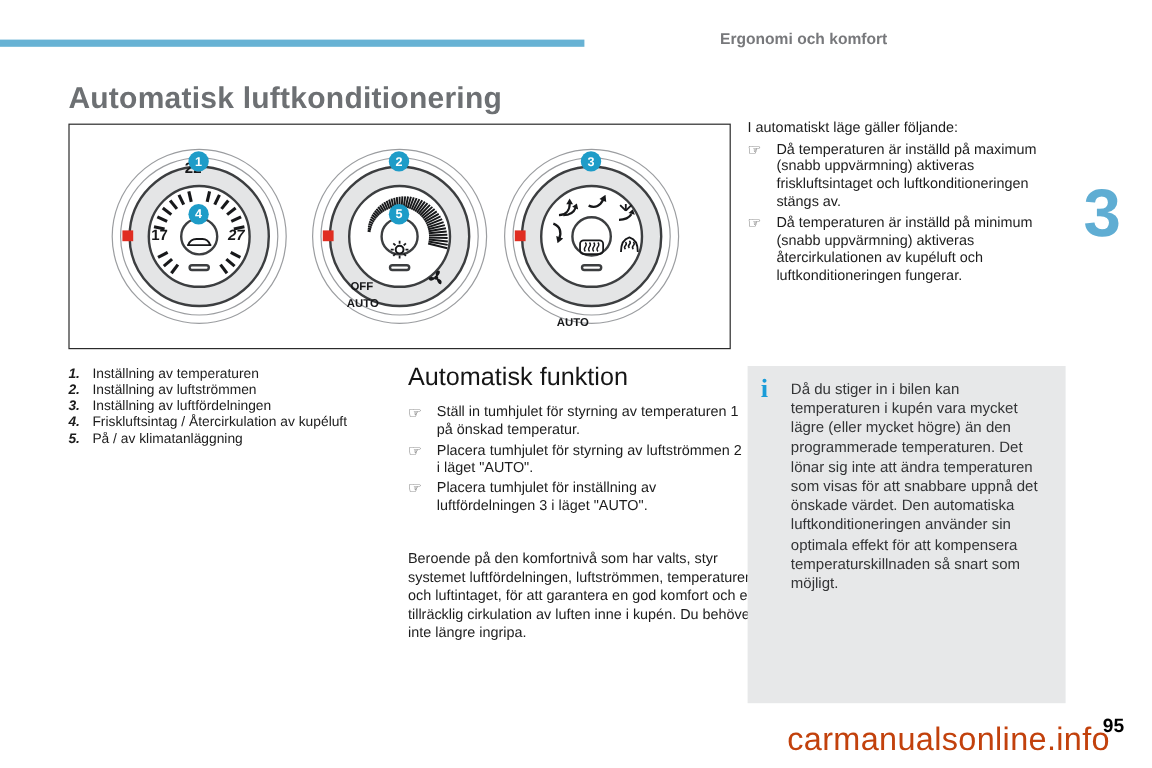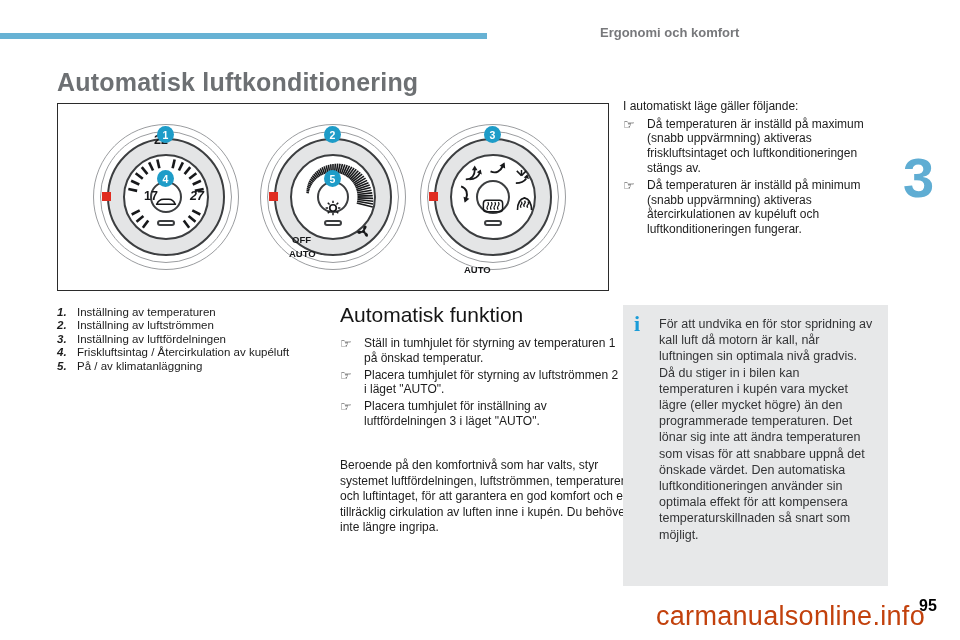--- a/index.html
+++ b/index.html
@@ -83,21 +83,21 @@
           <line x1="85.93194883027778" y1="46.48557563417457" x2="89.87728915137947" y2="38.396429217482066" stroke="#17181a" stroke-width="2.6"></line>
           <line x1="91.56495153597021" y1="50.07419413701936" x2="97.22883505541874" y2="43.07988048390662" stroke="#17181a" stroke-width="2.6"></line>
           <line x1="96.24631723139831" y1="54.83798647789308" x2="103.3384140138588" y2="49.29703319996216" stroke="#17181a" stroke-width="2.6"></line>
           <line x1="99.73607971758118" y1="60.53276127864937" x2="107.89284980091102" y2="56.72919692298307" stroke="#17181a" stroke-width="2.6"></line>
           <line x1="101.85535422164726" y1="66.8666051208761" x2="110.65868262825151" y2="64.99539990351626" stroke="#17181a" stroke-width="2.6"></line>
           <line x1="99.28469246355685" y1="86.39271974231663" x2="107.30375118125217" y2="90.47863423997255" stroke="#17181a" stroke-width="2.6"></line>
           <line x1="95.59831107200985" y1="91.96223448575292" x2="102.49271106008065" y2="97.74732297293177" stroke="#17181a" stroke-width="2.6"></line>
           <line x1="90.75354318298542" y1="96.55974754639514" x2="96.16987839135385" y2="103.74746713682077" stroke="#17181a" stroke-width="2.6"></line>
         </svg>
       <div class="dlabel" style="left:61px;top:9px;">22</div>
-      <div class="dlabel" style="left:33px;top:65px;padding-left:18px;">17</div>
+      <div class="dlabel" style="left:33px;top:65px;">17</div>
       <div class="dlabel" style="left:97px;top:65px;font-style:italic;">27</div>
       <div class="cbtn">
         <span class="dicon" style="left:3px;top:13px;">
           <svg width="22" height="11" viewBox="0 0 24 12">
               <path d="M2 9 Q4 3.5 9.5 3.5 L15 3.5 Q20 3.5 22 9 Z M1 9 L23 9" fill="none" stroke="#17181a" stroke-width="1.7" stroke-linejoin="round"></path>
             </svg>
         </span>
       </div>
       <div class="slot"></div>
       <div class="redsq"></div>
@@ -307,20 +307,19 @@
       <span class="btxt">Då temperaturen är inställd på maximum (snabb uppvärmning) aktiveras friskluftsintaget och luftkonditioneringen stängs av.</span>
       </div>
     <div class="brow">
       <span class="bico">☞</span>
       <span class="btxt">Då temperaturen är inställd på minimum (snabb uppvärmning) aktiveras återcirkulationen av kupéluft och luftkonditioneringen fungerar.</span>
       </div>
   </div>
 
   <div class="abs" id="infobox">
     <span id="infoicon">i</span>
-    <p>För att undvika en för stor spridning av kall luft då motorn är kall, når luftningen sin optimala nivå gradvis.</p>
     <p>Då du stiger in i bilen kan temperaturen i kupén vara mycket lägre (eller mycket högre) än den programmerade temperaturen. Det lönar sig inte att ändra temperaturen som visas för att snabbare uppnå det önskade värdet. Den automatiska luftkonditioneringen använder sin optimala effekt för att kompensera temperaturskillnaden så snart som möjligt.</p>
   </div>
 
   <div class="abs" id="pgnum">95</div>
   <div class="abs" id="wm">carmanualsonline.info</div>
 
 </div>
 
 </body></html>

